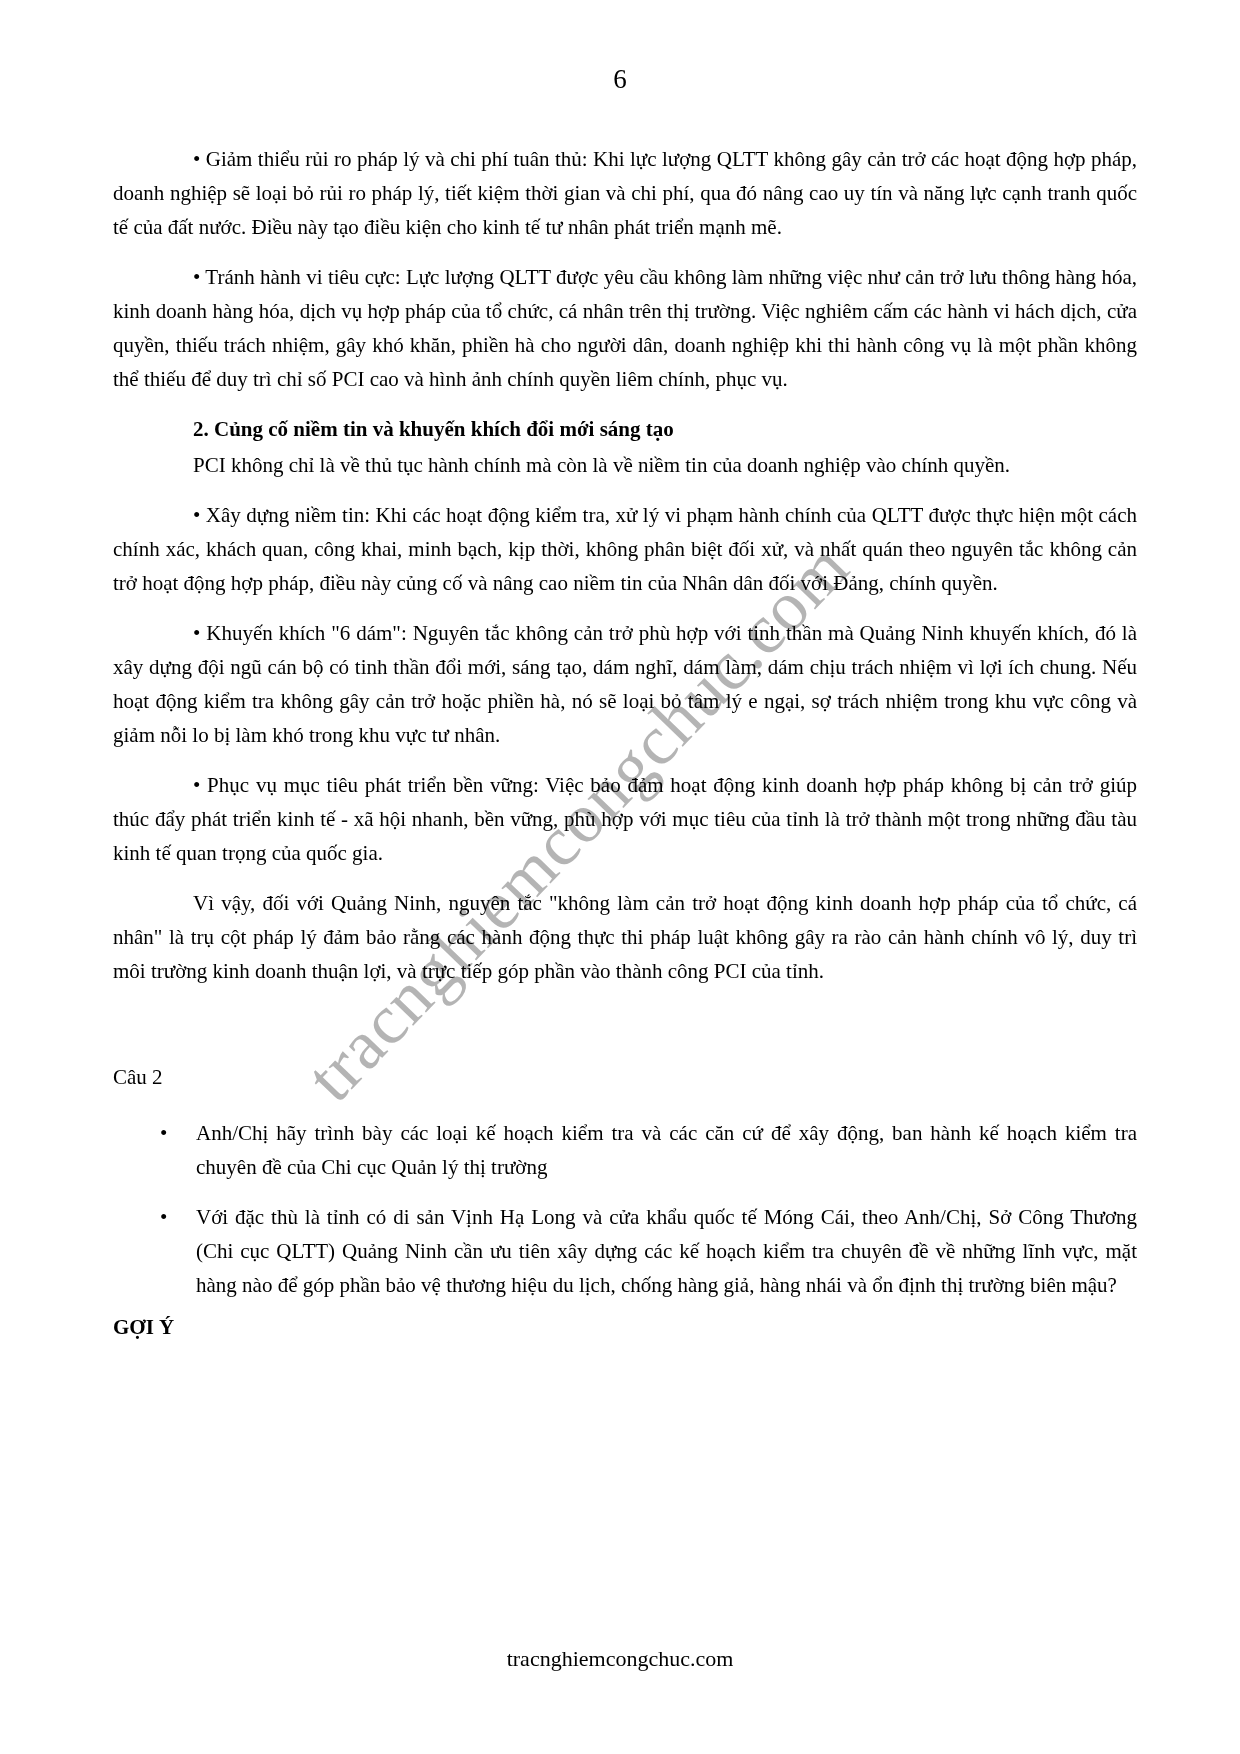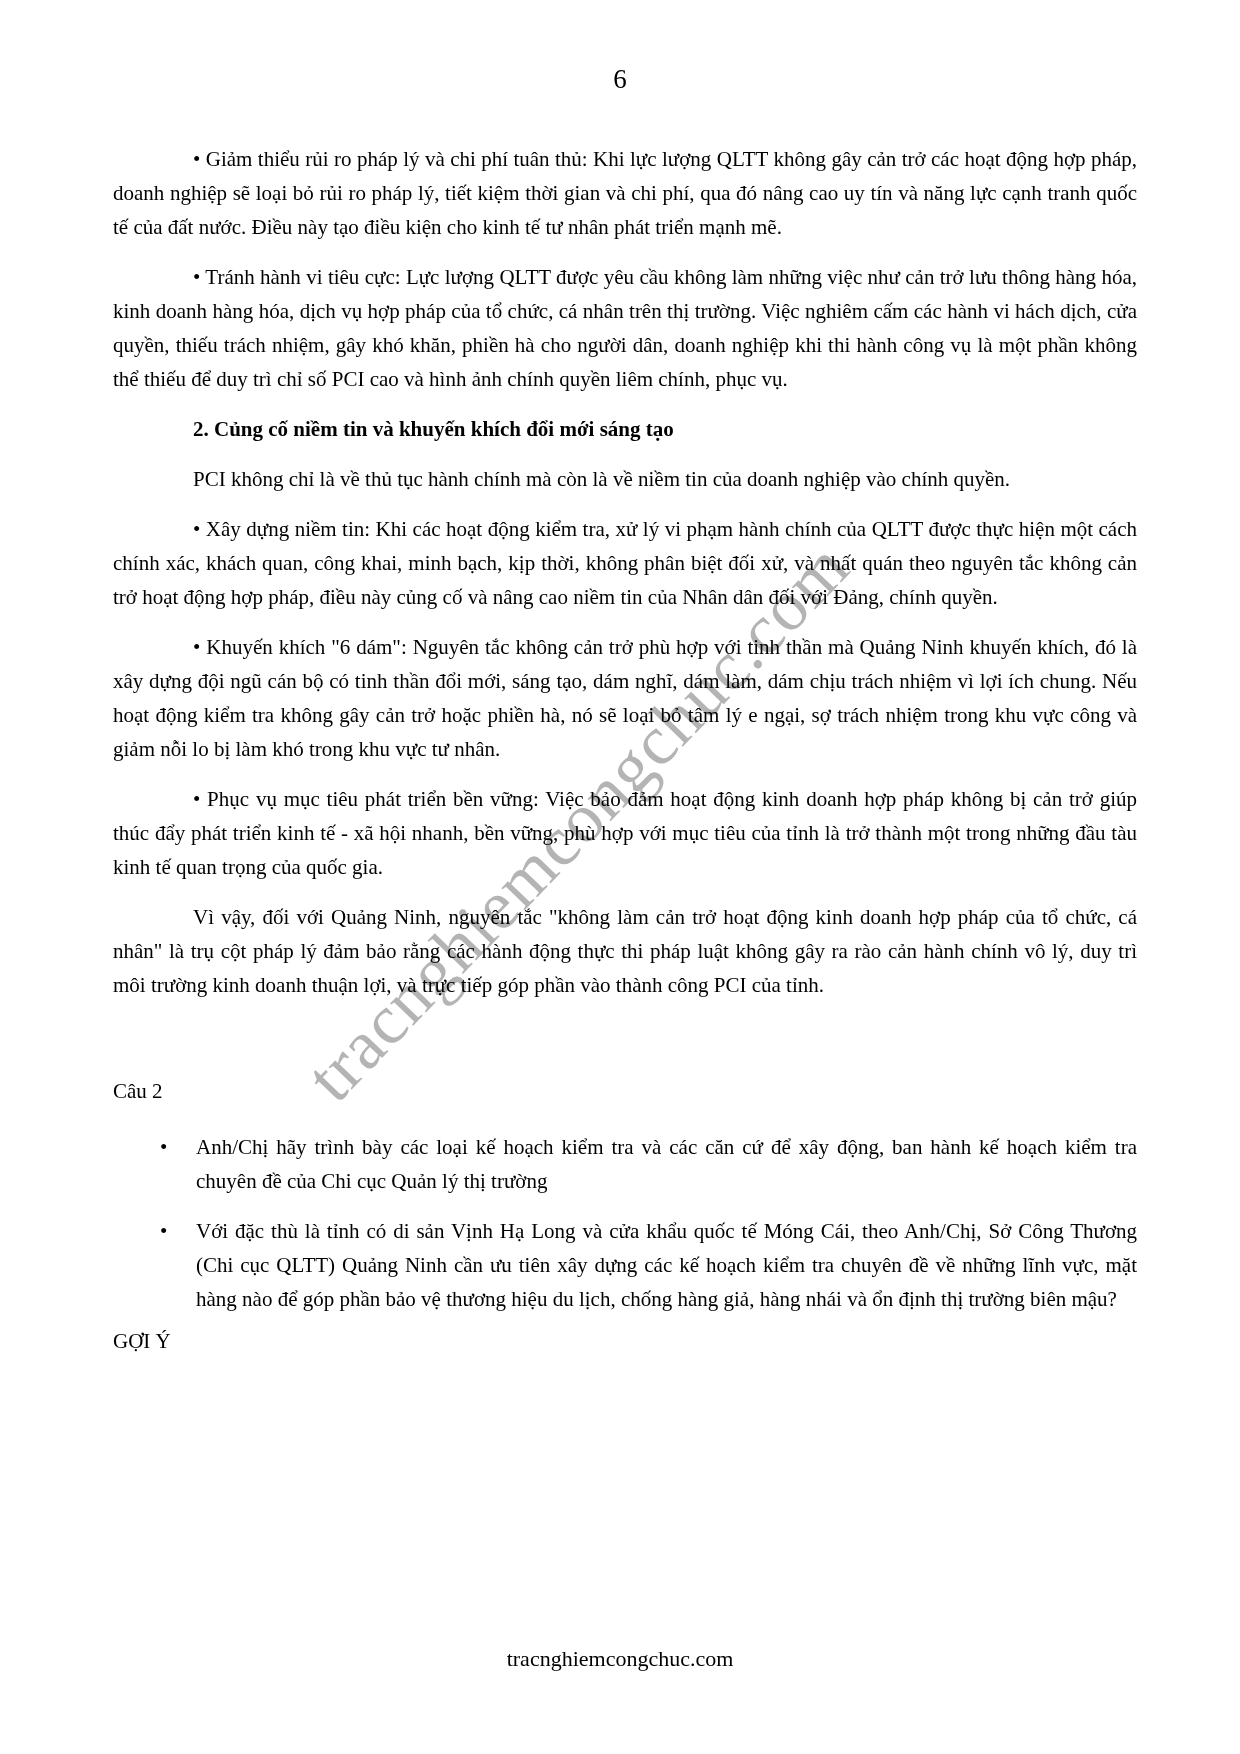--- a/index.html
+++ b/index.html
@@ -43,21 +43,21 @@
     z-index: 1;
     font-size: 21px;
     line-height: 34px;
   }
   .para {
     margin: 0 0 16px 0;
     text-align: justify;
     text-indent: 80px;
   }
   .heading-indent {
-    margin: 8px 0 16px 0;
+    margin: 8px 0 2px 0;
     text-align: justify;
     text-indent: 80px;
     font-weight: bold;
   }
   .heading-left {
     margin: 72px 0 22px 0;
     font-weight: normal;
     text-indent: 0;
   }
   .cau2-list {
@@ -73,21 +73,21 @@
   }
   .cau2-list li:last-child { margin-bottom: 8px; }
   .cau2-list li::before {
     content: "\2022";
     position: absolute;
     left: 47px;
     top: 0;
   }
   .heading-goiy {
     margin: 6px 0 8px 0;
-    font-weight: normal;
+    font-weight: bold;
   }
   .footer {
     position: absolute;
     top: 1646px;
     left: 0;
     width: 100%;
     text-align: center;
     font-size: 22px;
     z-index: 1;
   }

